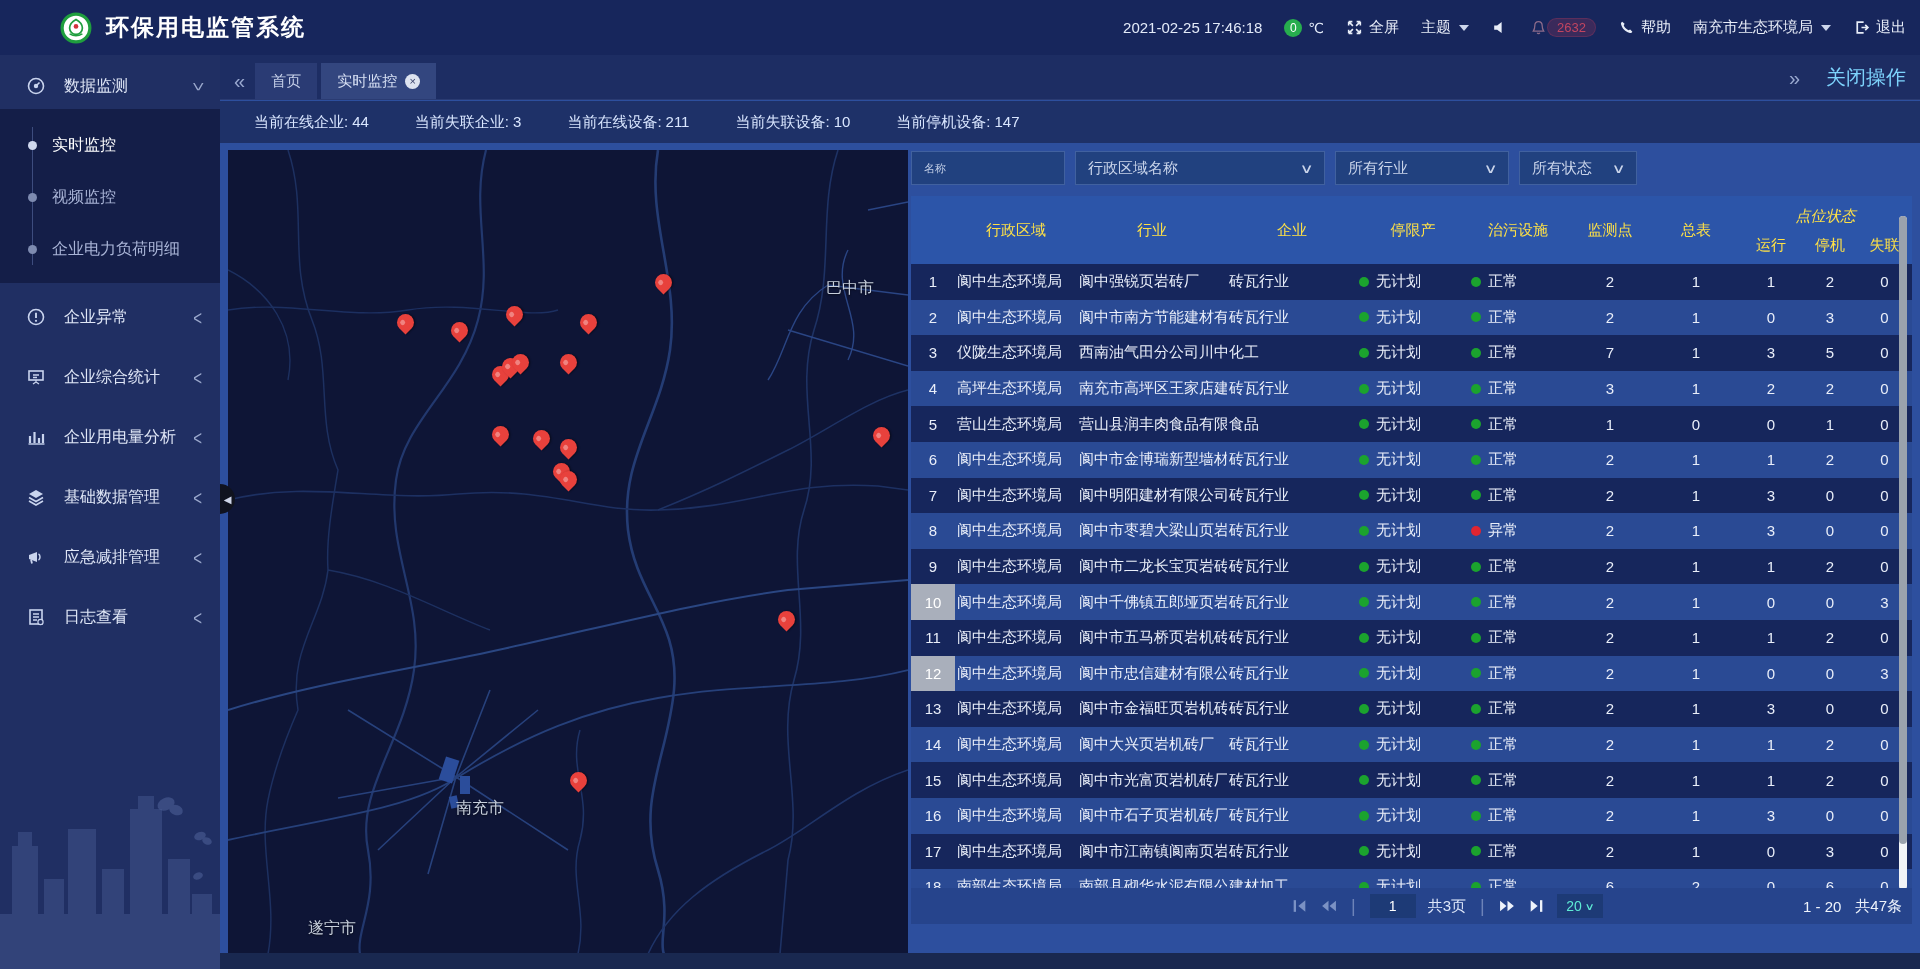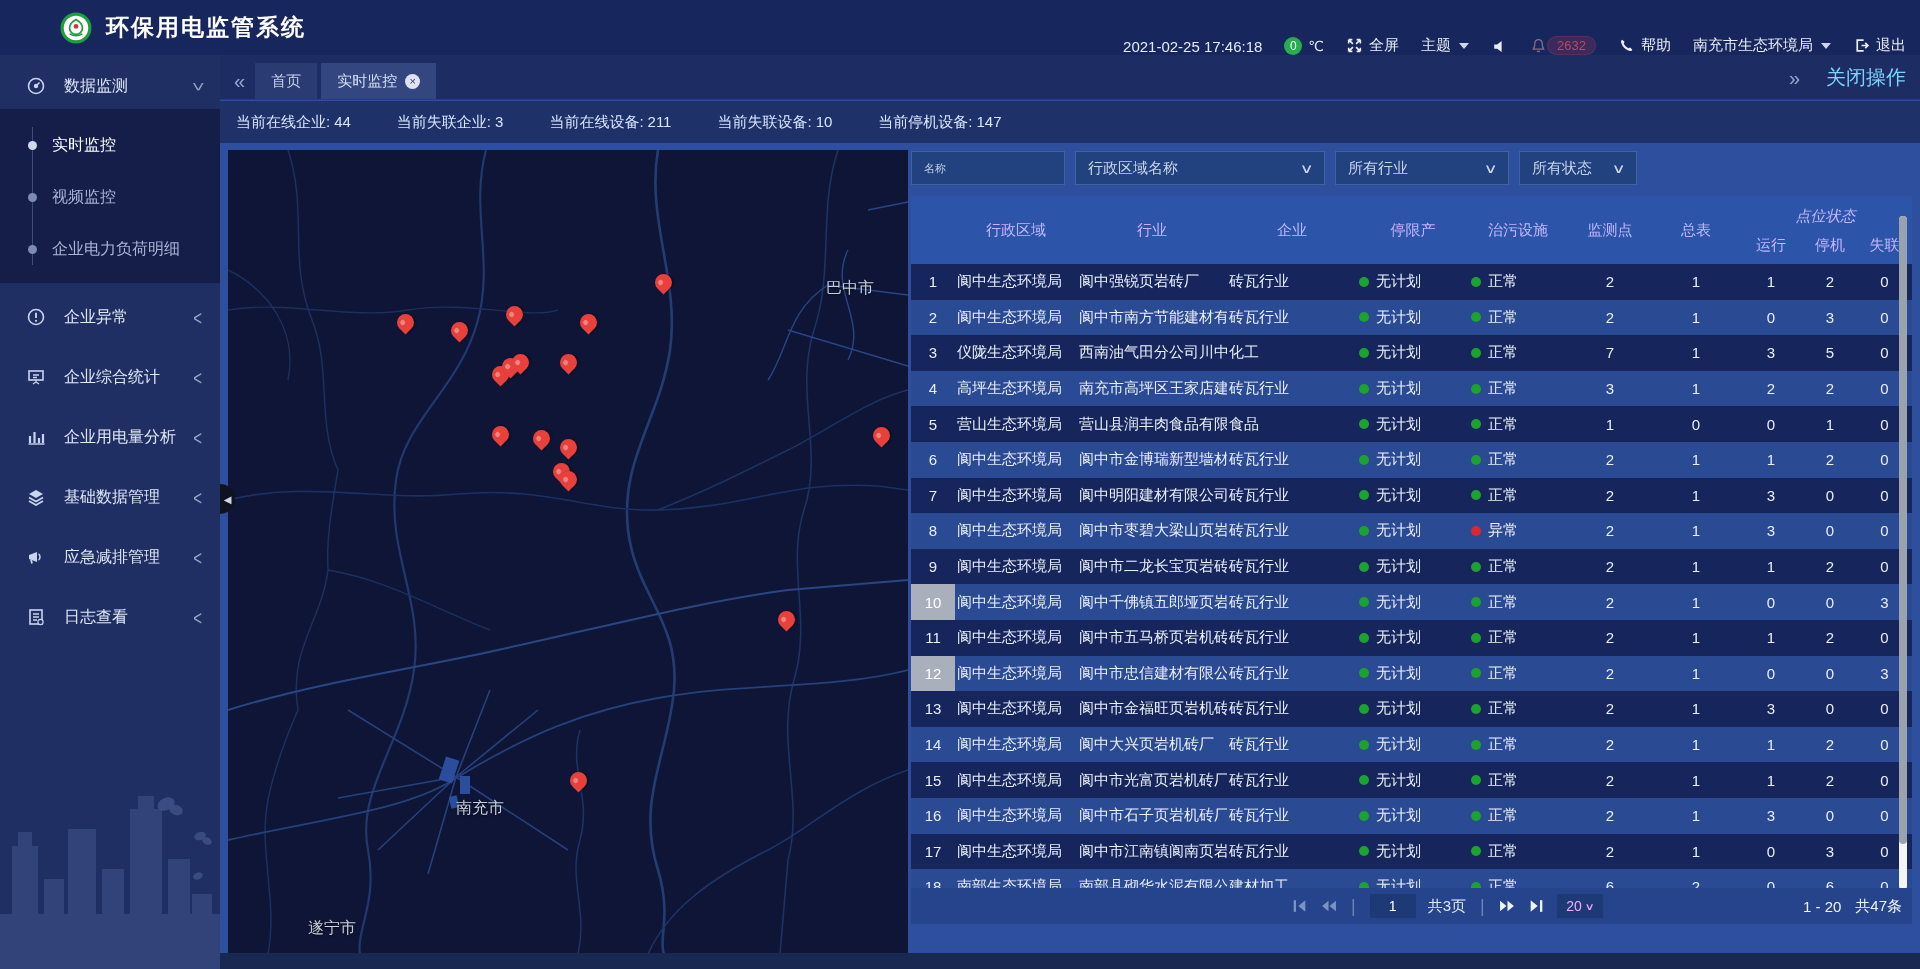--- a/index.html
+++ b/index.html
@@ -4,21 +4,21 @@
 <style>
   * { margin:0; padding:0; box-sizing:border-box; }
   html,body { width:1920px; height:969px; overflow:hidden; background:#2d4f9e;
               font-family:"Liberation Sans","DejaVu Sans",sans-serif; }
 
   
   #app-header { position:absolute; left:0; top:0; width:1920px; height:55px;
                 background:#17265c; display:flex; align-items:center; z-index:40; }
   .logo { width:32px; height:32px; margin-left:60px; flex:none; }
   .app-title { color:#ffffff; font-size:23px; font-weight:bold; letter-spacing:2px; margin-left:14px; }
-  .h-right { position:absolute; right:14px; top:0; height:55px; display:flex; align-items:flex-end; gap:22px;margin-left:12px; }
+  .h-right { position:absolute; right:14px; top:0; height:55px; display:flex; align-items:center; gap:22px;margin-left:12px; }
   .h-time { color:#e3eaf8; font-size:15px; }
   .temp-badge { display:flex; align-items:center; gap:6px; }
   .temp-circle { width:18px; height:18px; border-radius:50%; background:#27ae4e; color:#fff;
                  font-size:12px; display:flex; align-items:center; justify-content:center; }
   .temp-unit { color:#e3eaf8; font-size:14px; }
   .h-item { display:flex; align-items:center; gap:6px; color:#e8edf8; font-size:15px; cursor:pointer; }
   .h-item svg { width:17px; height:17px; }
   .caret-down { width:0; height:0; border-left:5px solid transparent; border-right:5px solid transparent;
                 border-top:6px solid #cdd6ec; display:inline-block; margin-left:2px; }
   .bell-wrap { display:flex; align-items:center; gap:0; cursor:pointer; }
@@ -55,21 +55,21 @@
          font-size:15px; color:#c5cfe8; cursor:pointer; margin-right:4px; background:#2a3b74; }
   .tab.active { background:#33467f; color:#d7e0f4; }
   .tab-close { width:15px; height:15px; border-radius:50%; background:#dde3f0; color:#38426b; font-size:11px;
                display:flex; align-items:center; justify-content:center; line-height:1; }
   .tabbar-right { position:absolute; right:14px; top:0; height:45px; display:flex; align-items:center; gap:26px; }
   .tabbar-right .arrows { color:#9aa9d0; font-size:20px; cursor:pointer; line-height:1; }
   .close-ops { color:#7dd3fc; font-size:20px; cursor:pointer; }
 
   
   #statsbar { position:absolute; left:220px; top:101px; width:1700px; height:42px;
-              background:#1e3168; display:flex; align-items:center; padding-left:16px; gap:46px; z-index:20; }
+              background:#1e3168; display:flex; align-items:center; padding-left:34px; gap:46px; z-index:20; }
   .stat { color:#d9e6ff; font-size:15px; white-space:nowrap; }
   .stat .v { margin-left:4px; }
 
   
   #content { position:absolute; left:220px; top:143px; width:1700px; height:826px; background:#2d4f9e; }
   #footer-strip { position:absolute; left:220px; bottom:0; width:1700px; height:16px; background:#192850; z-index:5; }
   #map-panel { position:absolute; left:8px; top:7px; width:680px; height:804px; background:#0e1536; overflow:hidden; }
   #map-roads { position:absolute; left:0; top:0; width:680px; height:804px; }
   .city-label { position:absolute; color:#c8d0dc; font-size:16px; text-shadow:0 1px 2px rgba(0,0,0,.6); white-space:nowrap; }
   .pin { position:absolute; width:17px; height:17px; background:#e8413c; border-radius:50% 50% 50% 0;
@@ -87,21 +87,21 @@
                         font-size:15px; display:flex; align-items:center; padding:0 12px; position:relative; }
   .f-input input { background:transparent; border:none; outline:none; color:#c9d4ea; font-size:11px; width:100%;
                    font-family:inherit; }
   .f-input input::placeholder { color:#c9d4ea; opacity:.95; }
   .f-select { justify-content:space-between; cursor:pointer; }
   .f-select .chev { color:#c9d4ea; font-size:13px; transform:scaleX(1.5); margin-left:10px; }
 
   :root { }
   .grid-cols { display:grid; grid-template-columns:44px 122px 150px 130px 112px 98px 86px 86px 64px 54px 55px; }
 
-  #thead { margin-top:8px; height:68px; background:#2c55a9; color:#c4b5fd; font-size:15px; position:relative; }
+  #thead { margin-top:8px; height:68px; background:#2c55a9; color:#fde047; font-size:15px; position:relative; }
   #thead .h-cell { grid-row:1/3; display:flex; align-items:center; justify-content:center; }
   #thead { grid-template-rows:30px 38px; }
   .group-title { grid-column:9/12; grid-row:1; display:flex; align-items:flex-end; justify-content:center;
                  font-style:italic; padding-bottom:0px; }
   .sub-h { grid-row:2; display:flex; align-items:center; justify-content:center; }
 
   #tbody { height:624px; overflow:hidden; position:relative; }
   .trow { height:35.6px; color:#e9eef9; font-size:15px; }
   .trow:nth-child(odd) { background:#16265c; }
   .trow:nth-child(even) { background:#2a4a94; }
@@ -118,21 +118,21 @@
   #pagination { position:absolute; left:0; top:740px; width:1001px; height:36px; background:#26448c; }
   .pg-center { position:absolute; left:380px; top:0; height:36px; display:flex; align-items:center; gap:12px; }
   .pg-icon { width:17px; height:14px; display:flex; align-items:center; cursor:pointer; }
   .pg-icon svg { width:17px; height:14px; }
   .pg-icon.dim { color:#7b92c4; }
   .pg-icon.lit { color:#eef3fb; }
   .pg-sep { color:#6d83b8; font-size:18px; margin:0 2px; }
   .pg-input { width:46px; height:24px; background:#1d3a76; border:none; color:#fff; text-align:center;
               font-size:14px; font-family:inherit; }
   .pg-pages { color:#dfe8fa; font-size:15px; }
-  .pg-size { min-width:46px; height:24px; background:#1d3a76; color:#f0abfc; font-size:14px; display:flex;
+  .pg-size { min-width:46px; height:24px; background:#1d3a76; color:#5eead4; font-size:14px; display:flex;
              align-items:center; justify-content:center; gap:4px; cursor:pointer; }
   .pg-size .chev { font-size:10px; transform:scaleX(1.4); }
   .pg-right { position:absolute; right:10px; top:0; height:36px; display:flex; align-items:center; gap:14px;
               color:#eef3fb; font-size:15px; }
 </style>
 </head>
 <body>
 
 <div id="app-header">
   <div class="logo">

